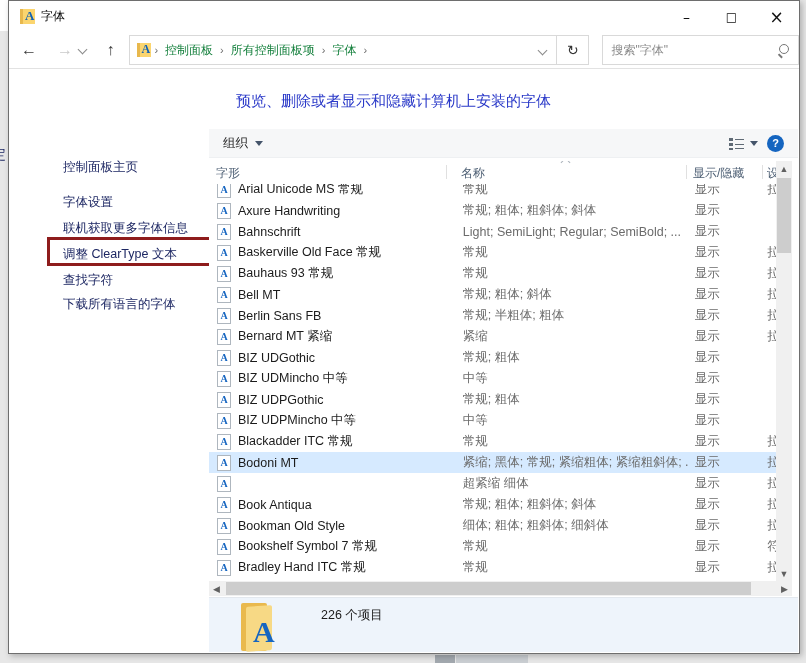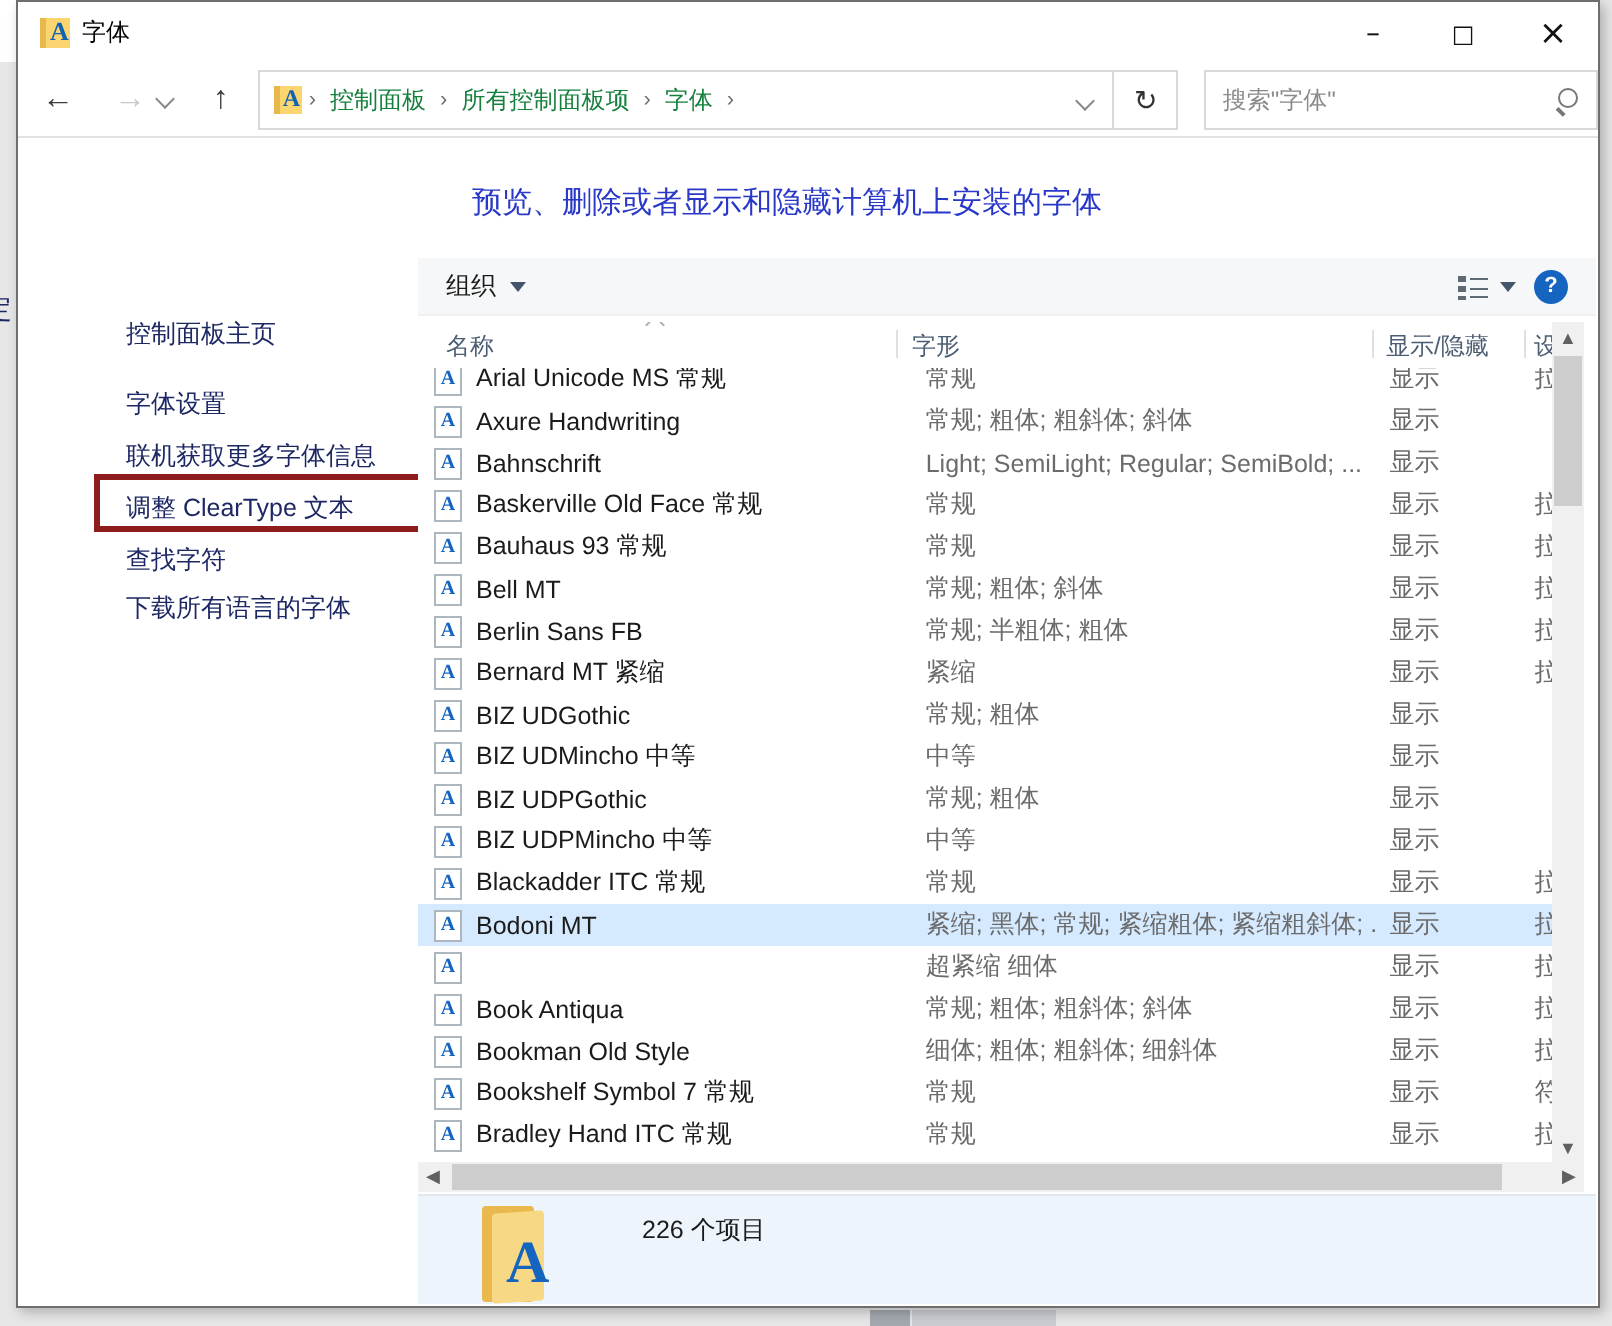--- a/index.html
+++ b/index.html
@@ -225,27 +225,27 @@
                 <rect x="6" y="11" width="9" height="1"></rect>
             </g>
           </svg>
           <span class="tri-down"></span>
         </div>
         <div class="help-btn">?</div>
       </div>
     </div>
 
     <div class="hdr-row">
+      <div class="hdr-cell h-styles">
+        <span>字形</span><span class="sep"></span>
+      </div>
       <div class="hdr-cell h-name">
         <span>名称</span>
         <span class="sort-chev"></span>
         <span class="sep"></span>
-      </div>
-      <div class="hdr-cell h-styles">
-        <span>字形</span><span class="sep"></span>
       </div>
       <div class="hdr-cell h-show">
         <span>显示/隐藏</span><span class="sep"></span>
       </div>
       <div class="hdr-cell h-designed">
         <span>设</span>
       </div>
     </div>
 
     <div class="rows-viewport">

